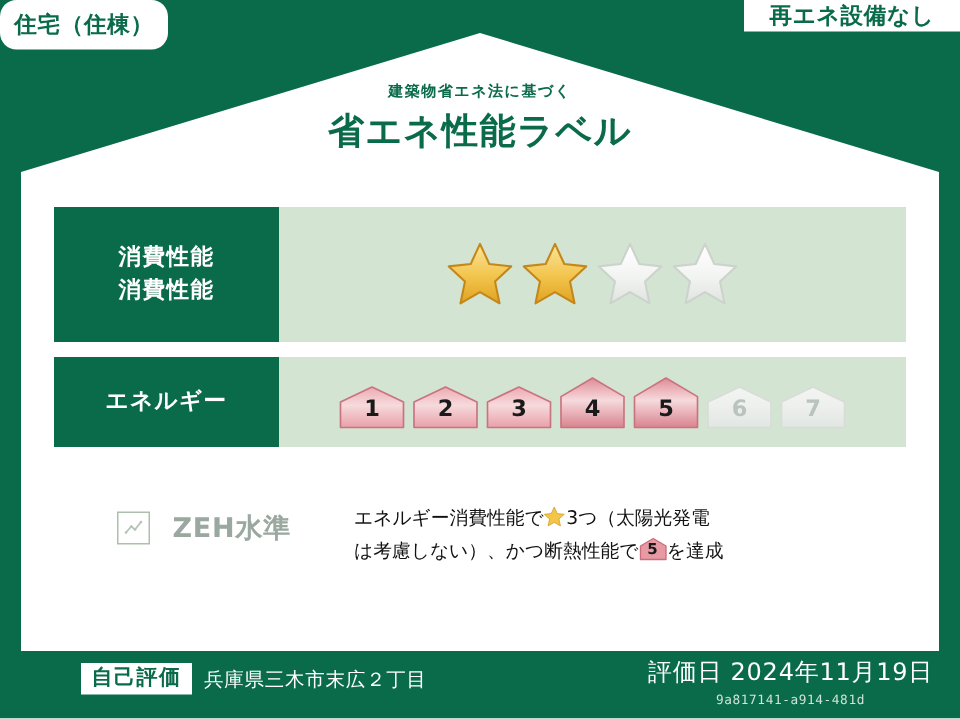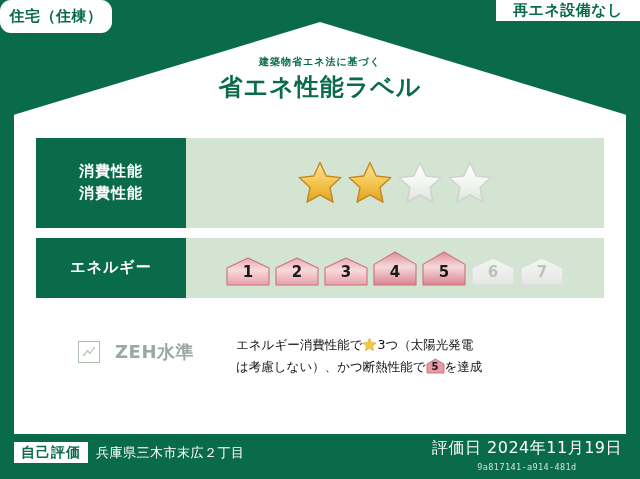--- a/index.html
+++ b/index.html
@@ -115,21 +115,21 @@
     position:absolute;left:0;right:0;bottom:0;height:45px;
     color:#ffffff;
   }
   .footer-left{
     position:absolute;left:14px;top:8px;
     display:flex;align-items:center;gap:8px;
   }
   .self-badge{
     background:#ffffff;color:#0a6b4a;
     font-size:14px;font-weight:bold;letter-spacing:1px;
-    padding:3px 7px;line-height:1.1;
+    padding:3px 7px;line-height:1.1;margin-left:40px;
   }
   .addr{font-size:13px;color:#ffffff;letter-spacing:0.5px;}
   .footer-right{
     position:absolute;right:18px;top:4px;text-align:center;
   }
   .eval-date{font-size:16px;letter-spacing:0.5px;}
   .eval-id{font-size:8.5px;letter-spacing:0.4px;margin-top:3px;color:#cfe3d8;
     font-family:"DejaVu Sans Mono","Liberation Mono",monospace;}
 </style>
 </head>

